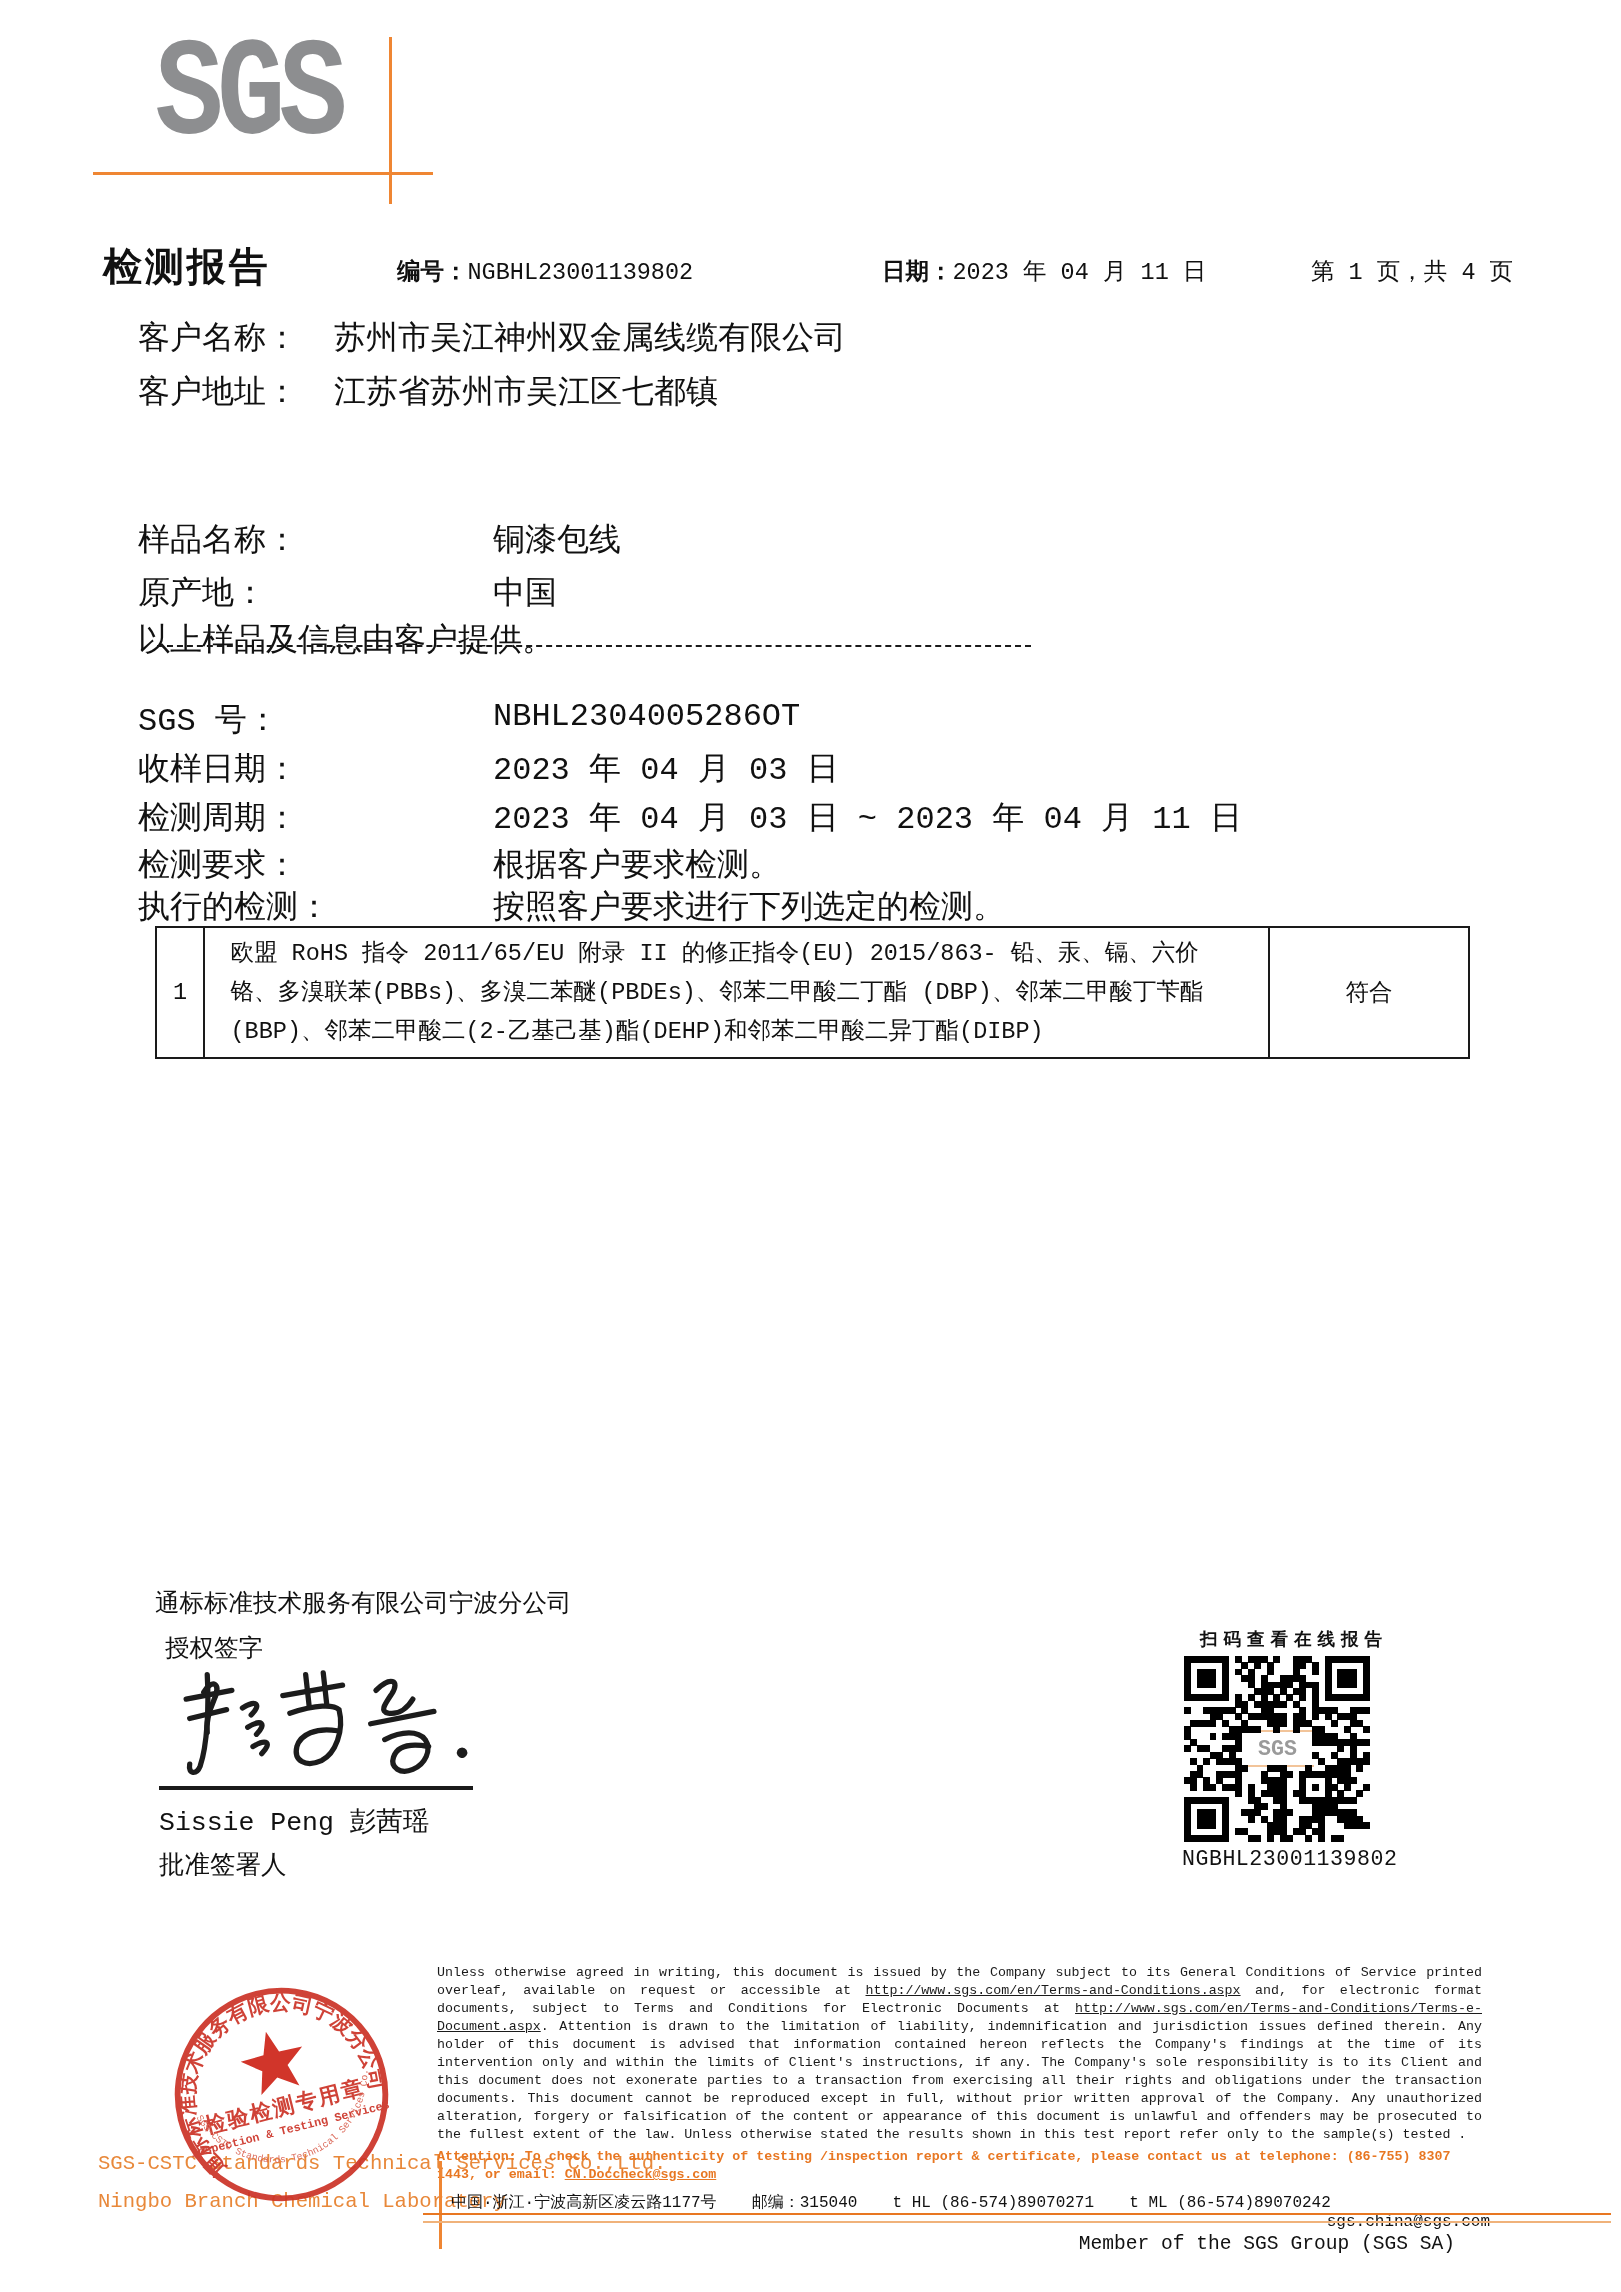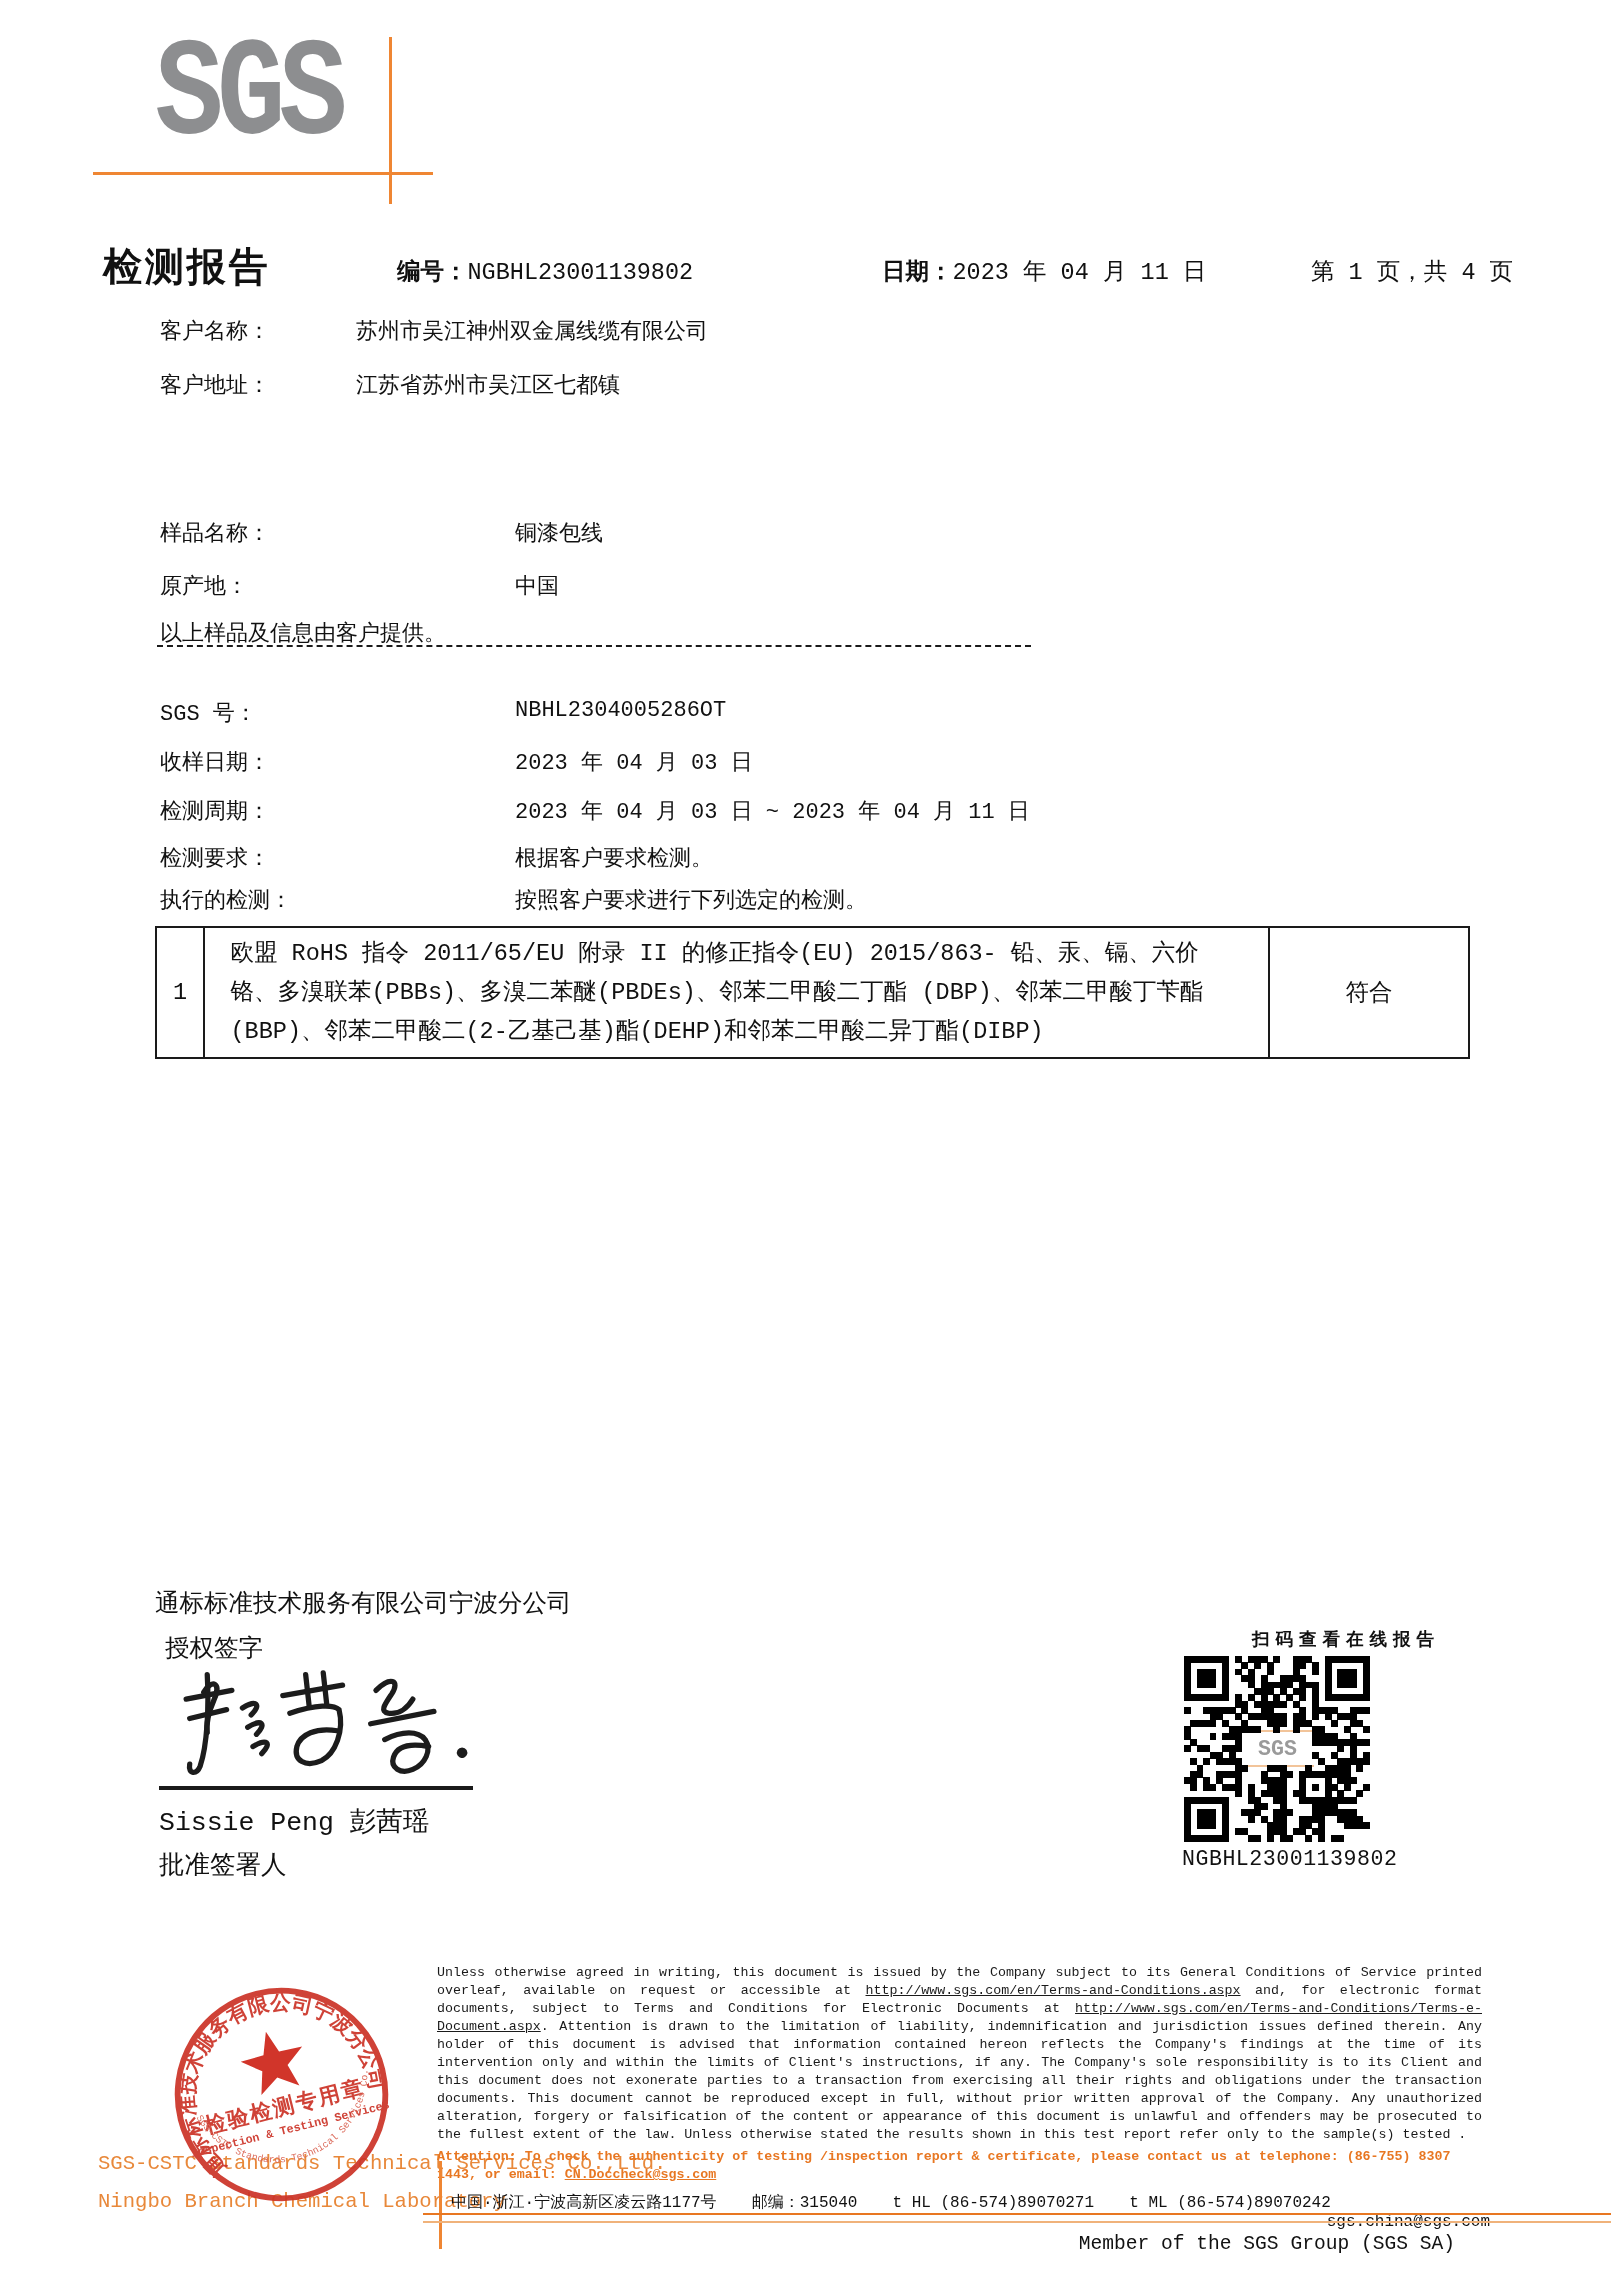--- a/index.html
+++ b/index.html
@@ -11,21 +11,21 @@
              color:#8d8e90;letter-spacing:-7.8px;line-height:1;transform:scaleX(.82);transform-origin:left top;}
   .logo-hline{position:absolute;left:93px;top:172px;width:340px;height:2.9px;background:#ef8633;}
   .logo-vline{position:absolute;left:389px;top:37px;width:2.9px;height:167px;background:#ef8633;}
 
   
   .doc-title{position:absolute;left:103px;top:240px;font-size:39px;font-weight:bold;letter-spacing:2.9px;}
   .hmeta{position:absolute;top:255px;font-size:23.5px;white-space:nowrap;}
   .hlabel{font-weight:bold;}
 
   
-  .frow{position:absolute;left:160px;font-size:22px;white-space:nowrap;}
+  .frow{position:absolute;left:138px;font-size:32px;white-space:nowrap;}
   .frow .lab{display:inline-block;}
   .cust .val{position:absolute;left:196px;}
   .wide .val{position:absolute;left:355px;}
 
   .dashline{position:absolute;left:157px;top:645px;width:874px;border-top:2.9px dashed #1a1a1a;}
 
   
   table.rt{position:absolute;left:155px;top:926px;width:1315px;border-collapse:collapse;
            font-size:23.5px;color:#111;}
   table.rt th,table.rt td{border:2.5px solid #1a1a1a;}
@@ -37,21 +37,21 @@
 
   
   .sig-company{position:absolute;left:155px;top:1586px;font-size:24.5px;}
   .sig-auth{position:absolute;left:165px;top:1631px;font-size:24.5px;}
   .sig-draw{position:absolute;left:167px;top:1664px;}
   .sig-line{position:absolute;left:159px;top:1786px;width:314px;height:3.9px;background:#1a1a1a;}
   .sig-name{position:absolute;left:159px;top:1803px;font-size:26.5px;}
   .sig-title{position:absolute;left:159px;top:1847px;font-size:25.5px;}
 
   
-  .qr-label{position:absolute;left:1252px;top:1627px;font-size:17.6px;font-weight:bold;letter-spacing:5.9px;}
+  .qr-label{position:absolute;left:1200px;top:1627px;font-size:17.6px;font-weight:bold;letter-spacing:5.9px;}
   .qr-box{position:absolute;left:1184px;top:1656px;width:185px;height:185px;background:#fff;}
   .qr-box .cell{position:absolute;background:#000;}
   .qr-center{position:absolute;left:57px;top:74px;width:73px;height:33px;background:#fff;
              display:flex;align-items:center;justify-content:center;
              font-size:21.6px;font-weight:bold;color:#9a9a9a;
              border-top:2px solid #f2c49a;border-bottom:2px solid #f2c49a;}
   .qr-code{position:absolute;left:1182px;top:1847px;font-size:21.6px;letter-spacing:0.5px;}
 
   
   .lab-line{position:absolute;left:98px;font-size:20.6px;color:#e8883a;white-space:nowrap;}

